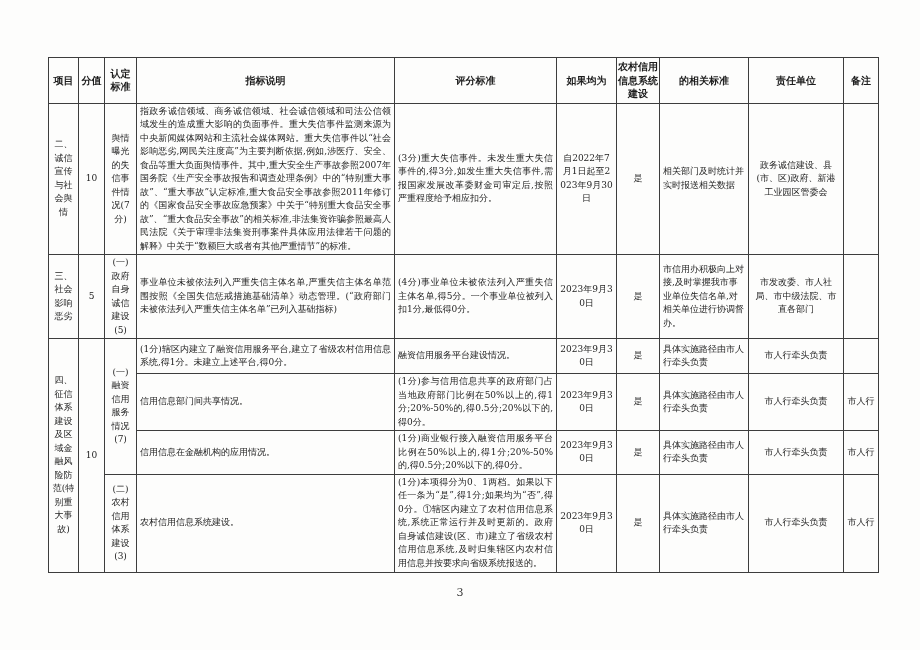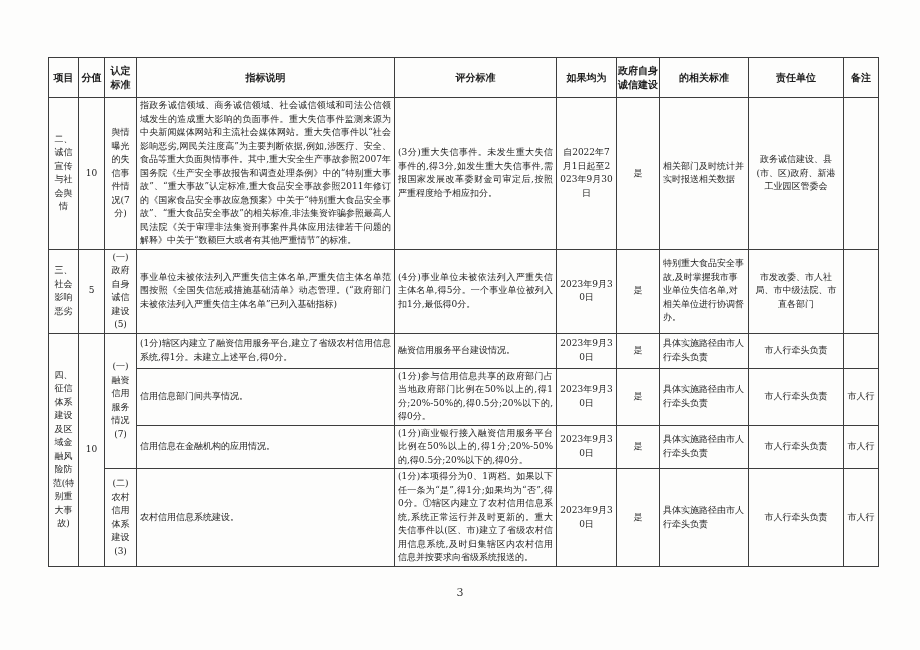--- a/index.html
+++ b/index.html
@@ -56,21 +56,21 @@
     </colgroup>
 
     <thead>
       <tr style="height:40px;">
         <th>项目</th>
         <th>分值</th>
         <th>认定标准</th>
         <th>指标说明</th>
         <th>评分标准</th>
         <th>如果均为</th>
-        <th>政府自身诚信建设</th>
+        <th>农村信用信息系统建设</th>
         <th>的相关标准</th>
         <th>责任单位</th>
         <th>备注</th>
       </tr>
     </thead>
 
     <tbody>
 
       <tr style="height:151px;">
         <td class="narrow">二、诚信宣传与社会舆情</td>
@@ -86,21 +86,21 @@
       </tr>
 
       <tr style="height:62px;">
         <td class="narrow">三、社会影响恶劣</td>
         <td class="c">5</td>
         <td class="narrow">(一)政府自身诚信建设(5)</td>
         <td class="j">事业单位未被依法列入严重失信主体名单,严重失信主体名单范围按照《全国失信惩戒措施基础清单》动态管理。(“政府部门未被依法列入严重失信主体名单”已列入基础指标)</td>
         <td class="j">(4分)事业单位未被依法列入严重失信主体名单,得5分。一个事业单位被列入扣1分,最低得0分。</td>
         <td class="c">2023年9月30日</td>
         <td class="c">是</td>
-        <td>特别重大食品安全事故,及时掌握我市事业单位失信名单,对相关单位进行协调督办。</td>
+        <td>市信用办积极向上对接,及时掌握我市事业单位失信名单,对相关单位进行协调督办。</td>
         <td class="c">市发改委、市人社局、市中级法院、市直各部门</td>
         <td class="c"></td>
       </tr>
 
       <tr style="height:35px;">
         <td class="narrow" rowspan="4">四、征信体系建设及区域金融风险防范(特别重大事故)</td>
         <td class="c" rowspan="4">10</td>
         <td class="narrow" rowspan="3">(一)融资信用服务情况(7)</td>
         <td class="j">(1分)辖区内建立了融资信用服务平台,建立了省级农村信用信息系统,得1分。未建立上述平台,得0分。</td>
         <td>融资信用服务平台建设情况。</td>
@@ -127,21 +127,21 @@
         <td class="c">2023年9月30日</td>
         <td class="c">是</td>
         <td>具体实施路径由市人行牵头负责</td>
         <td class="c">市人行牵头负责</td>
         <td class="c">市人行</td>
       </tr>
 
       <tr style="height:98px;margin-left:44px;">
         <td class="narrow">(二)农村信用体系建设(3)</td>
         <td>农村信用信息系统建设。</td>
-        <td class="j">(1分)本项得分为0、1两档。如果以下任一条为“是”,得1分;如果均为“否”,得0分。①辖区内建立了农村信用信息系统,系统正常运行并及时更新的。重大失信事件以(区、市)建立了省级农村信用信息系统,及时归集辖区内农村信用信息并按要求向省级系统报送的。</td>
+        <td class="j">(1分)本项得分为0、1两档。如果以下任一条为“是”,得1分;如果均为“否”,得0分。①辖区内建立了农村信用信息系统,系统正常运行并及时更新的。政府自身诚信建设(区、市)建立了省级农村信用信息系统,及时归集辖区内农村信用信息并按要求向省级系统报送的。</td>
         <td class="c">2023年9月30日</td>
         <td class="c">是</td>
         <td>具体实施路径由市人行牵头负责</td>
         <td class="c">市人行牵头负责</td>
         <td class="c">市人行</td>
       </tr>
     </tbody>
   </table>
 
   <div class="pageno">3</div>

